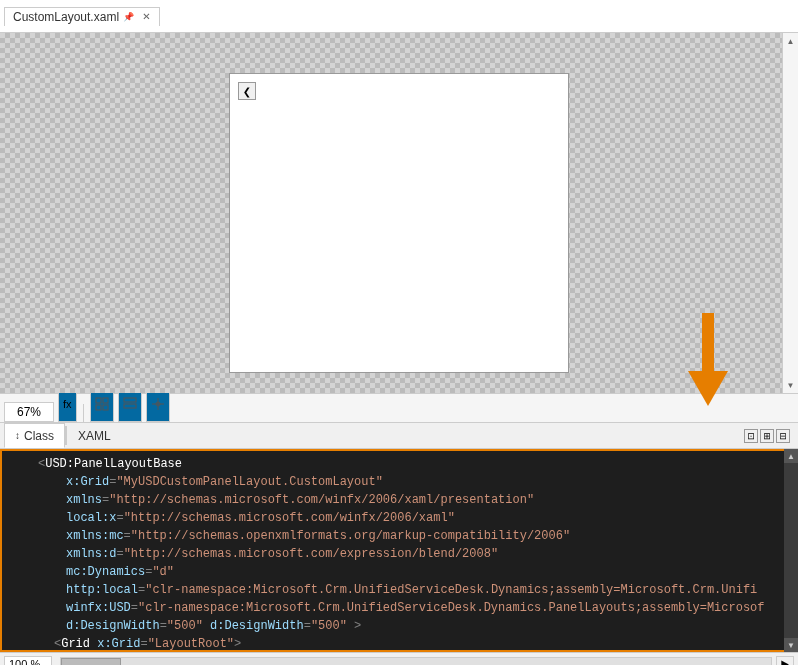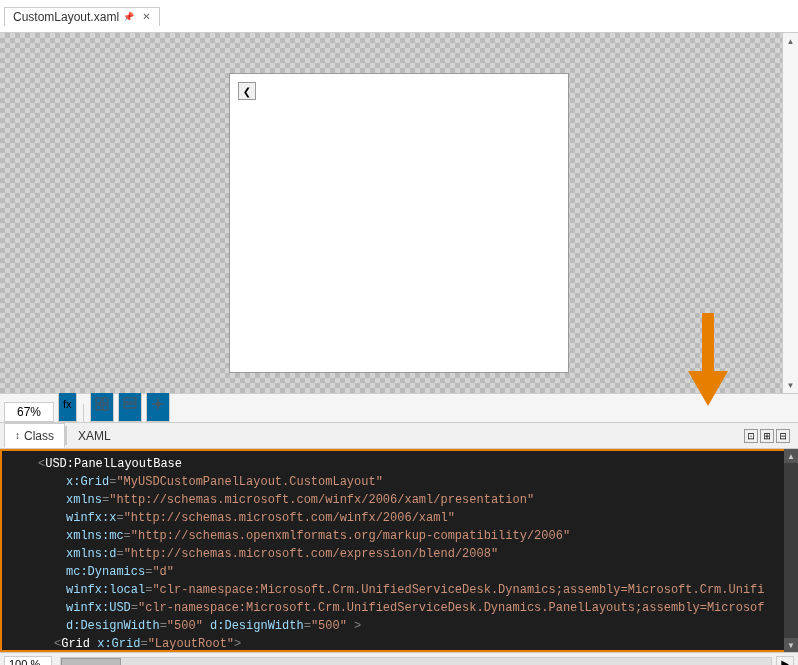--- a/index.html
+++ b/index.html
@@ -400,37 +400,37 @@
       <div class="code-line indent-1">
         <span class="line-num"></span>
         <span style="padding-left:16px;"><span class="xml-attr">x:Grid</span><span class="xml-punct">=</span><span class="xml-value">"MyUSDCustomPanelLayout.CustomLayout"</span></span>
       </div>
       <div class="code-line indent-1">
         <span class="line-num"></span>
         <span style="padding-left:16px;"><span class="xml-attr">xmlns</span><span class="xml-punct">=</span><span class="xml-value">"http://schemas.microsoft.com/winfx/2006/xaml/presentation"</span></span>
       </div>
       <div class="code-line indent-1">
         <span class="line-num"></span>
-        <span style="padding-left:16px;"><span class="xml-attr">winfx:x</span><span class="xml-punct">=</span><span class="xml-value">"http://schemas.microsoft.com/winfx/2006/xaml"</span></span>
+        <span style="padding-left:16px;"><span class="xml-attr">local:x</span><span class="xml-punct">=</span><span class="xml-value">"http://schemas.microsoft.com/winfx/2006/xaml"</span></span>
       </div>
       <div class="code-line indent-1">
         <span class="line-num"></span>
         <span style="padding-left:16px;"><span class="xml-attr">xmlns:mc</span><span class="xml-punct">=</span><span class="xml-value">"http://schemas.openxmlformats.org/markup-compatibility/2006"</span></span>
       </div>
       <div class="code-line indent-1">
         <span class="line-num"></span>
         <span style="padding-left:16px;"><span class="xml-attr">xmlns:d</span><span class="xml-punct">=</span><span class="xml-value">"http://schemas.microsoft.com/expression/blend/2008"</span></span>
       </div>
       <div class="code-line indent-1">
         <span class="line-num"></span>
         <span style="padding-left:16px;"><span class="xml-attr">mc:Dynamics</span><span class="xml-punct">=</span><span class="xml-value">"d"</span></span>
       </div>
       <div class="code-line indent-1">
         <span class="line-num"></span>
-        <span style="padding-left:16px;"><span class="xml-attr">winfx:local</span><span class="xml-punct">=</span><span class="xml-value">"clr-namespace:Microsoft.Crm.UnifiedServiceDesk.Dynamics;assembly=Microsoft.Crm.Unifi</span></span>
+        <span style="padding-left:16px;"><span class="xml-attr">http:local</span><span class="xml-punct">=</span><span class="xml-value">"clr-namespace:Microsoft.Crm.UnifiedServiceDesk.Dynamics;assembly=Microsoft.Crm.Unifi</span></span>
       </div>
       <div class="code-line indent-1">
         <span class="line-num"></span>
         <span style="padding-left:16px;"><span class="xml-attr">winfx:USD</span><span class="xml-punct">=</span><span class="xml-value">"clr-namespace:Microsoft.Crm.UnifiedServiceDesk.Dynamics.PanelLayouts;assembly=Microsof</span></span>
       </div>
       <div class="code-line indent-1">
         <span class="line-num"></span>
         <span style="padding-left:16px;"><span class="xml-attr">d:DesignWidth</span><span class="xml-punct">=</span><span class="xml-value">"500"</span> <span class="xml-attr">d:DesignWidth</span><span class="xml-punct">=</span><span class="xml-value">"500"</span><span class="xml-punct"> &gt;</span></span>
       </div>
       <div class="code-line">

